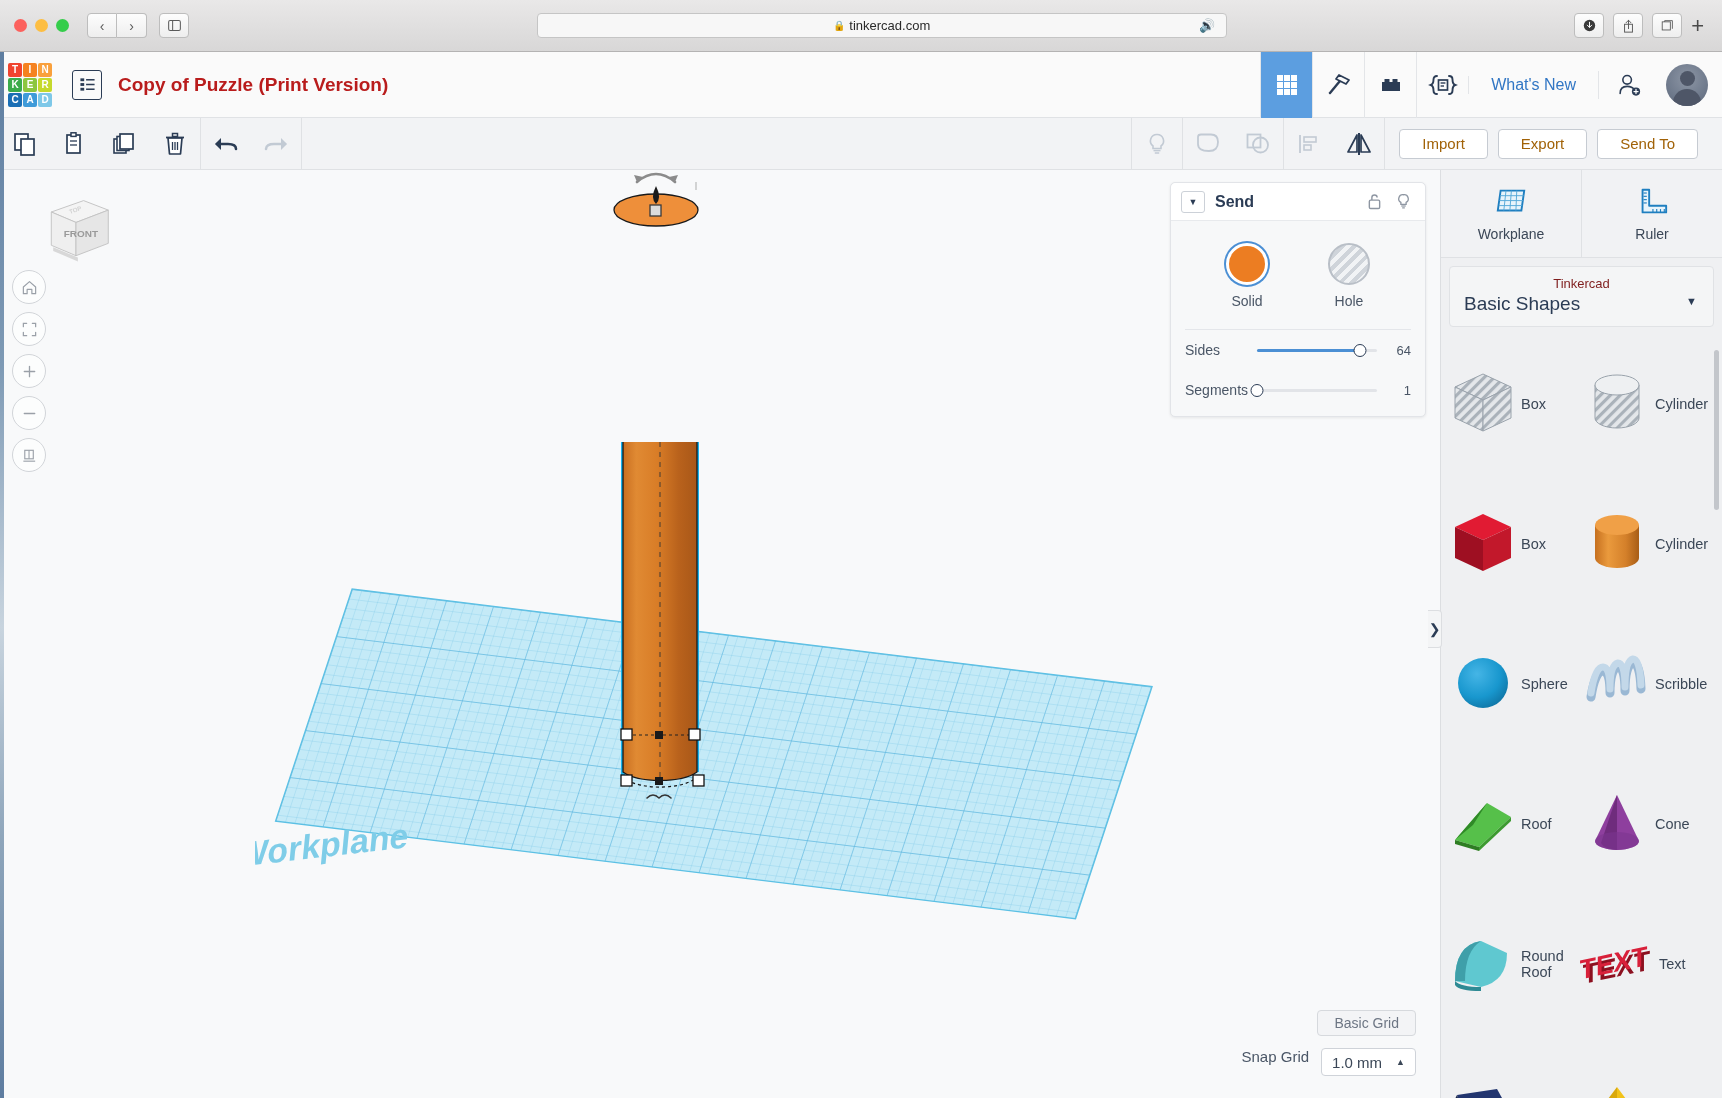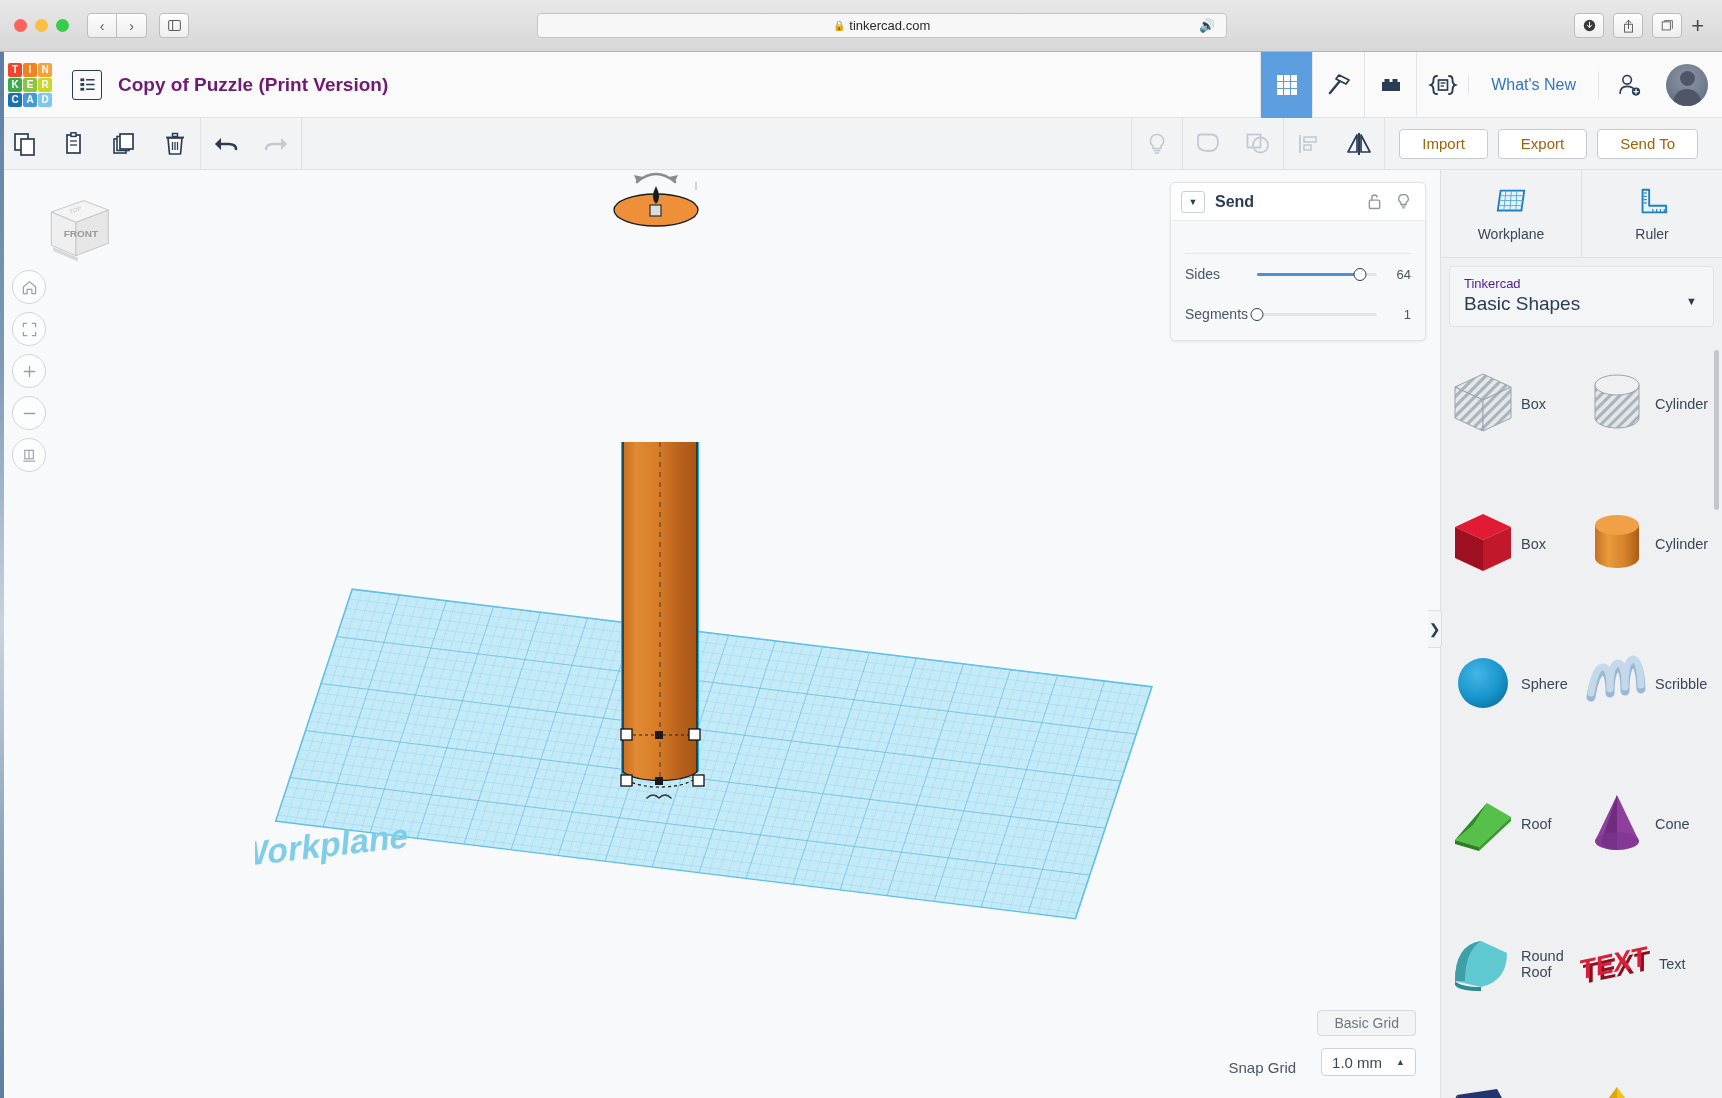--- a/index.html
+++ b/index.html
@@ -64,21 +64,21 @@
   .logo span {
     color: #fff; font-size: 10px; font-weight: bold; border-radius: 2px;
     display: flex; align-items: center; justify-content: center;
     font-family: "Liberation Sans", sans-serif;
   }
   .doc-icon-wrap {
     margin-left: 20px; width: 30px; height: 30px;
     border: 1.6px solid #2b3c55; border-radius: 3px;
     display: flex; align-items: center; justify-content: center;
   }
-  .doc-title { margin-left: 16px; font-size: 19px; color: #701a75; font-weight: 600; }
+  .doc-title { margin-left: 16px; font-size: 19px; color: #b91c1c; font-weight: 600; }
   .header-spacer { flex: 1; }
   .header-tabs { display: flex; height: 66px; align-items: stretch; }
   .htab {
     width: 52px; display: flex; align-items: center; justify-content: center;
     border-left: 1px solid #e3e5e8; color: #2b3c55;
   }
   .htab.active { background: #5c9ee0; color: #fff; }
   .whats-new {
     padding: 0 22px; display: flex; align-items: center;
     border-left: 1px solid #e3e5e8; color: #3176c4; font-size: 16px;
@@ -135,21 +135,21 @@
   .workplane { position: absolute; left: 255px; top: 272px; }
 
   .edit-grid-btn {
     position: absolute; right: 24px; bottom: 62px;
     height: 26px; padding: 0 16px; background: #f3f4f6;
     border: 1px solid #d6d9dd; border-radius: 4px;
     color: #6d7684; font-size: 14px; display: flex; align-items: center;
   }
   .snap-grid-row {
     position: absolute; right: 24px; bottom: 22px;
-    display: flex; align-items: flex-end; gap: 25px;
+    display: flex; align-items: flex-start; gap: 12px;
   }
   .snap-label { color: #4a5666; font-size: 15px; }
   .snap-select {
     height: 28px; padding: 0 10px; background: #fff;
     border: 1px solid #cfd3d9; border-radius: 4px;
     color: #3b4757; font-size: 15px; display: flex; align-items: center; gap: 14px;
   }
 
   
   .shape-panel {
@@ -198,21 +198,21 @@
   .sb-tools { display: flex; height: 88px; border-bottom: 1px solid #dfe1e4; background: #f1f2f4; }
   .sb-tool {
     flex: 1; display: flex; flex-direction: column; align-items: center; justify-content: center; gap: 7px;
   }
   .sb-tool + .sb-tool { border-left: 1px solid #dfe1e4; }
   .sb-tool-label { font-size: 14px; color: #3b4757; }
   .collection {
     margin: 8px; background: #f4f5f6; border: 1px solid #e0e2e5; border-radius: 4px;
     padding: 9px 14px 11px; position: relative;
   }
-  .coll-sub { font-size: 13px; color: #4c1d95; }
+  .coll-sub { font-size: 13px; color: #7f1d1d; text-align: center; }
   .coll-name { font-size: 19px; color: #2b3c55; margin-top: 2px; }
   .coll-caret { position: absolute; right: 16px; top: 28px; font-size: 11px; color: #2b3c55; }
   .shape-grid {
     position: absolute; top: 148px; left: 0; width: 276px; height: 780px;
     display: grid; grid-template-columns: 1fr 1fr; align-content: start;
     overflow: hidden; padding: 8px 4px 0;
   }
   .shape-cell {
     height: 140px; display: flex; flex-direction: row;
     align-items: center; justify-content: flex-start; padding-top: 14px;
@@ -581,20 +581,30 @@
         <path d="M5.2 7.5 V4.8 A2.8 2.8 0 0 1 10.8 4.8" fill="none" stroke="#8e96a2" stroke-width="1.5"></path>
       </svg>
       <svg width="15" height="17" viewBox="0 0 16 18">
         <path d="M8 1.8 A4.4 4.4 0 0 1 10.8 10 V12 H5.2 V10 A4.4 4.4 0 0 1 8 1.8 Z" fill="none" stroke="#8e96a2" stroke-width="1.4"></path>
         <line x1="5.6" y1="13.8" x2="10.4" y2="13.8" stroke="#8e96a2" stroke-width="1.3"></line>
         <line x1="6.6" y1="15.8" x2="9.4" y2="15.8" stroke="#8e96a2" stroke-width="1.3"></line>
       </svg>
     </div>
   </div>
   <div class="sp-body">
+    <div class="mode-row">
+      <div class="mode-item">
+        <div class="swatch solid"></div>
+        <div class="mode-label">Solid</div>
+      </div>
+      <div class="mode-item">
+        <div class="swatch hole"></div>
+        <div class="mode-label">Hole</div>
+      </div>
+    </div>
     <div class="sp-divider"></div>
 
     <div class="param-row">
       <div class="param-label">Sides</div>
       <div class="slider-wrap">
         <div class="track"></div>
         <div class="fill" style="width:86%"></div>
         <div class="knob" style="left:86%"></div>
       </div>
       <div class="param-val">64</div>

